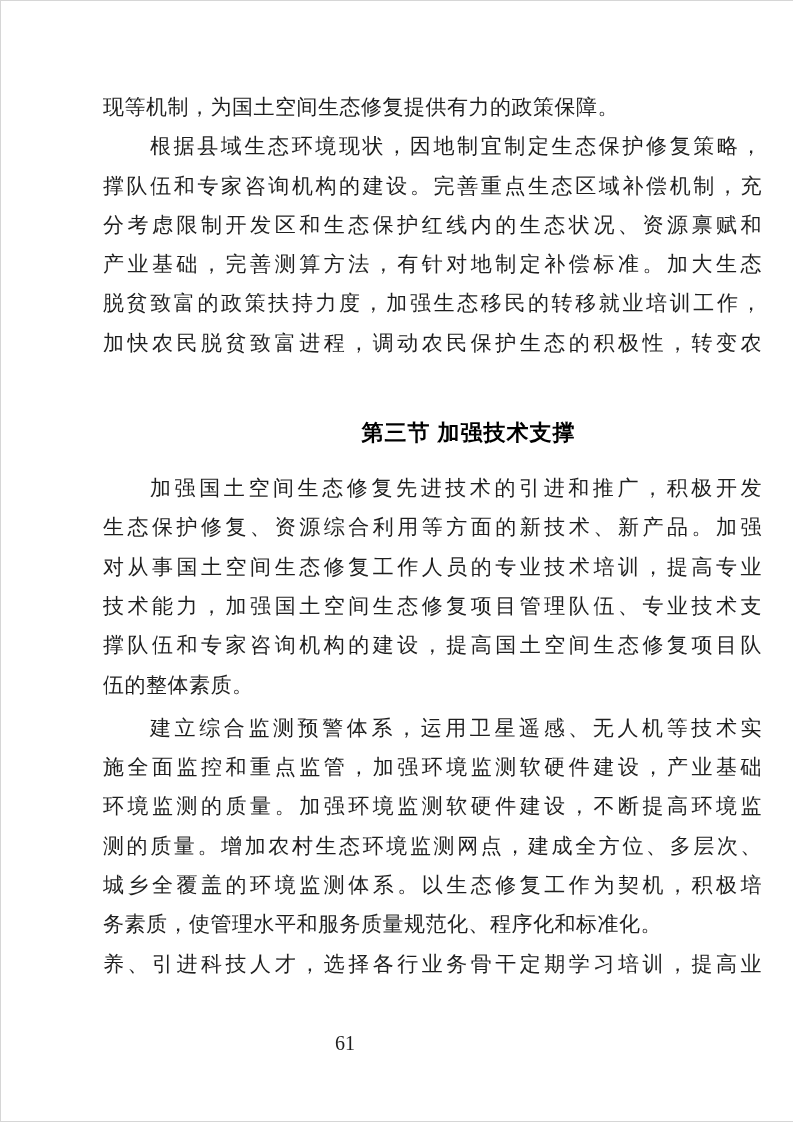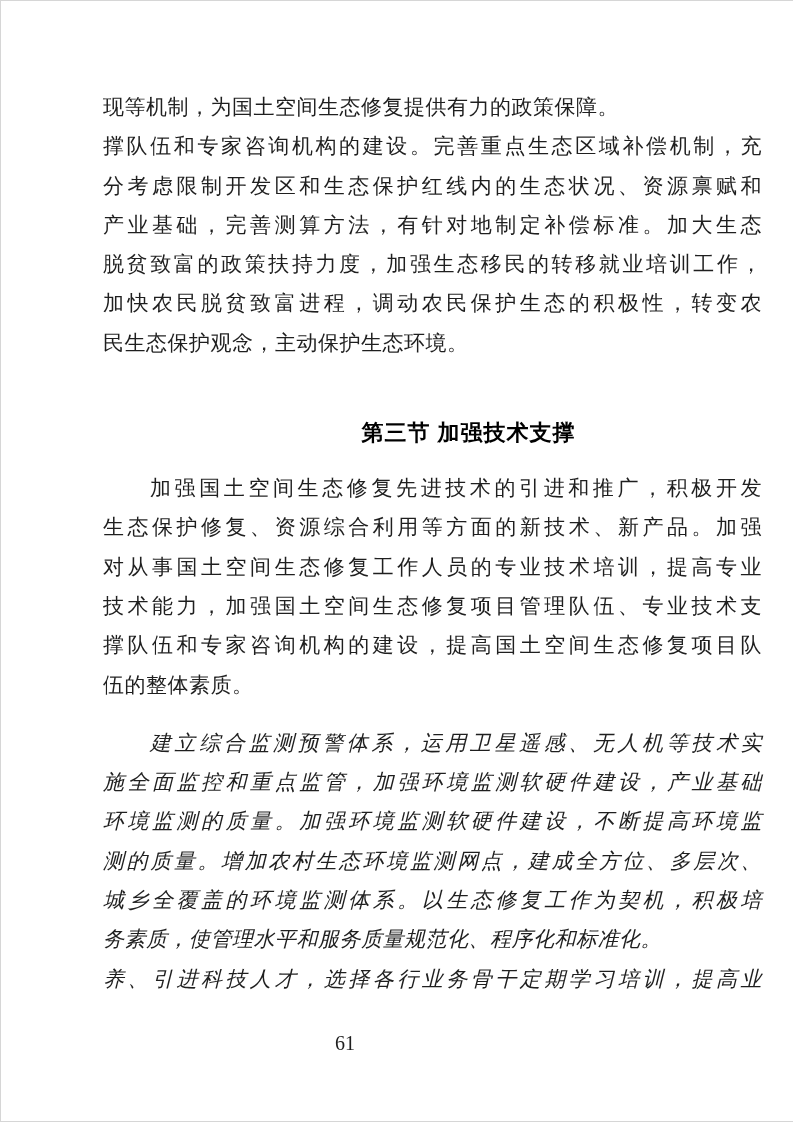--- a/index.html
+++ b/index.html
@@ -41,47 +41,47 @@
     height: 40px;
     line-height: 40px;
     text-align: center;
     font-family: "Liberation Sans", "DejaVu Sans", sans-serif;
     font-weight: bold;
     font-size: 22px;
     letter-spacing: 1px;
     color: #000000;
   }
   .para.p3 { margin-top: 16px; }
-  .para.p4 { margin-top: 19px; font-style: italic; }
+  .para.p4 { margin-top: 4px; }
   .page-number {
     position: absolute;
     left: 0; top: 1032px;
     width: 690px;
     text-align: center;
     font-size: 20px;
     color: #1f1f1f;
   }
 </style>
 </head>
 <body>
 
 <div class="page">
   <div class="body-text">
 
     <div class="para p1">
       <div class="line last">现等机制，为国土空间生态修复提供有力的政策保障。</div>
     </div>
 
     <div class="para p2">
+      <div class="line first">根据县域生态环境现状，因地制宜制定生态保护修复策略，</div>
       <div class="line">撑队伍和专家咨询机构的建设。完善重点生态区域补偿机制，充</div>
       <div class="line">分考虑限制开发区和生态保护红线内的生态状况、资源禀赋和</div>
       <div class="line">产业基础，完善测算方法，有针对地制定补偿标准。加大生态</div>
       <div class="line">脱贫致富的政策扶持力度，加强生态移民的转移就业培训工作，</div>
       <div class="line">加快农民脱贫致富进程，调动农民保护生态的积极性，转变农</div>
-      <div class="line last">民生态保护观念，主动保护生态环境。</div>
     </div>
 
     <h2 class="heading">第三节 加强技术支撑</h2>
 
     <div class="para p3">
       <div class="line first">加强国土空间生态修复先进技术的引进和推广，积极开发</div>
       <div class="line">生态保护修复、资源综合利用等方面的新技术、新产品。加强</div>
       <div class="line">对从事国土空间生态修复工作人员的专业技术培训，提高专业</div>
       <div class="line">技术能力，加强国土空间生态修复项目管理队伍、专业技术支</div>
       <div class="line">撑队伍和专家咨询机构的建设，提高国土空间生态修复项目队</div>

